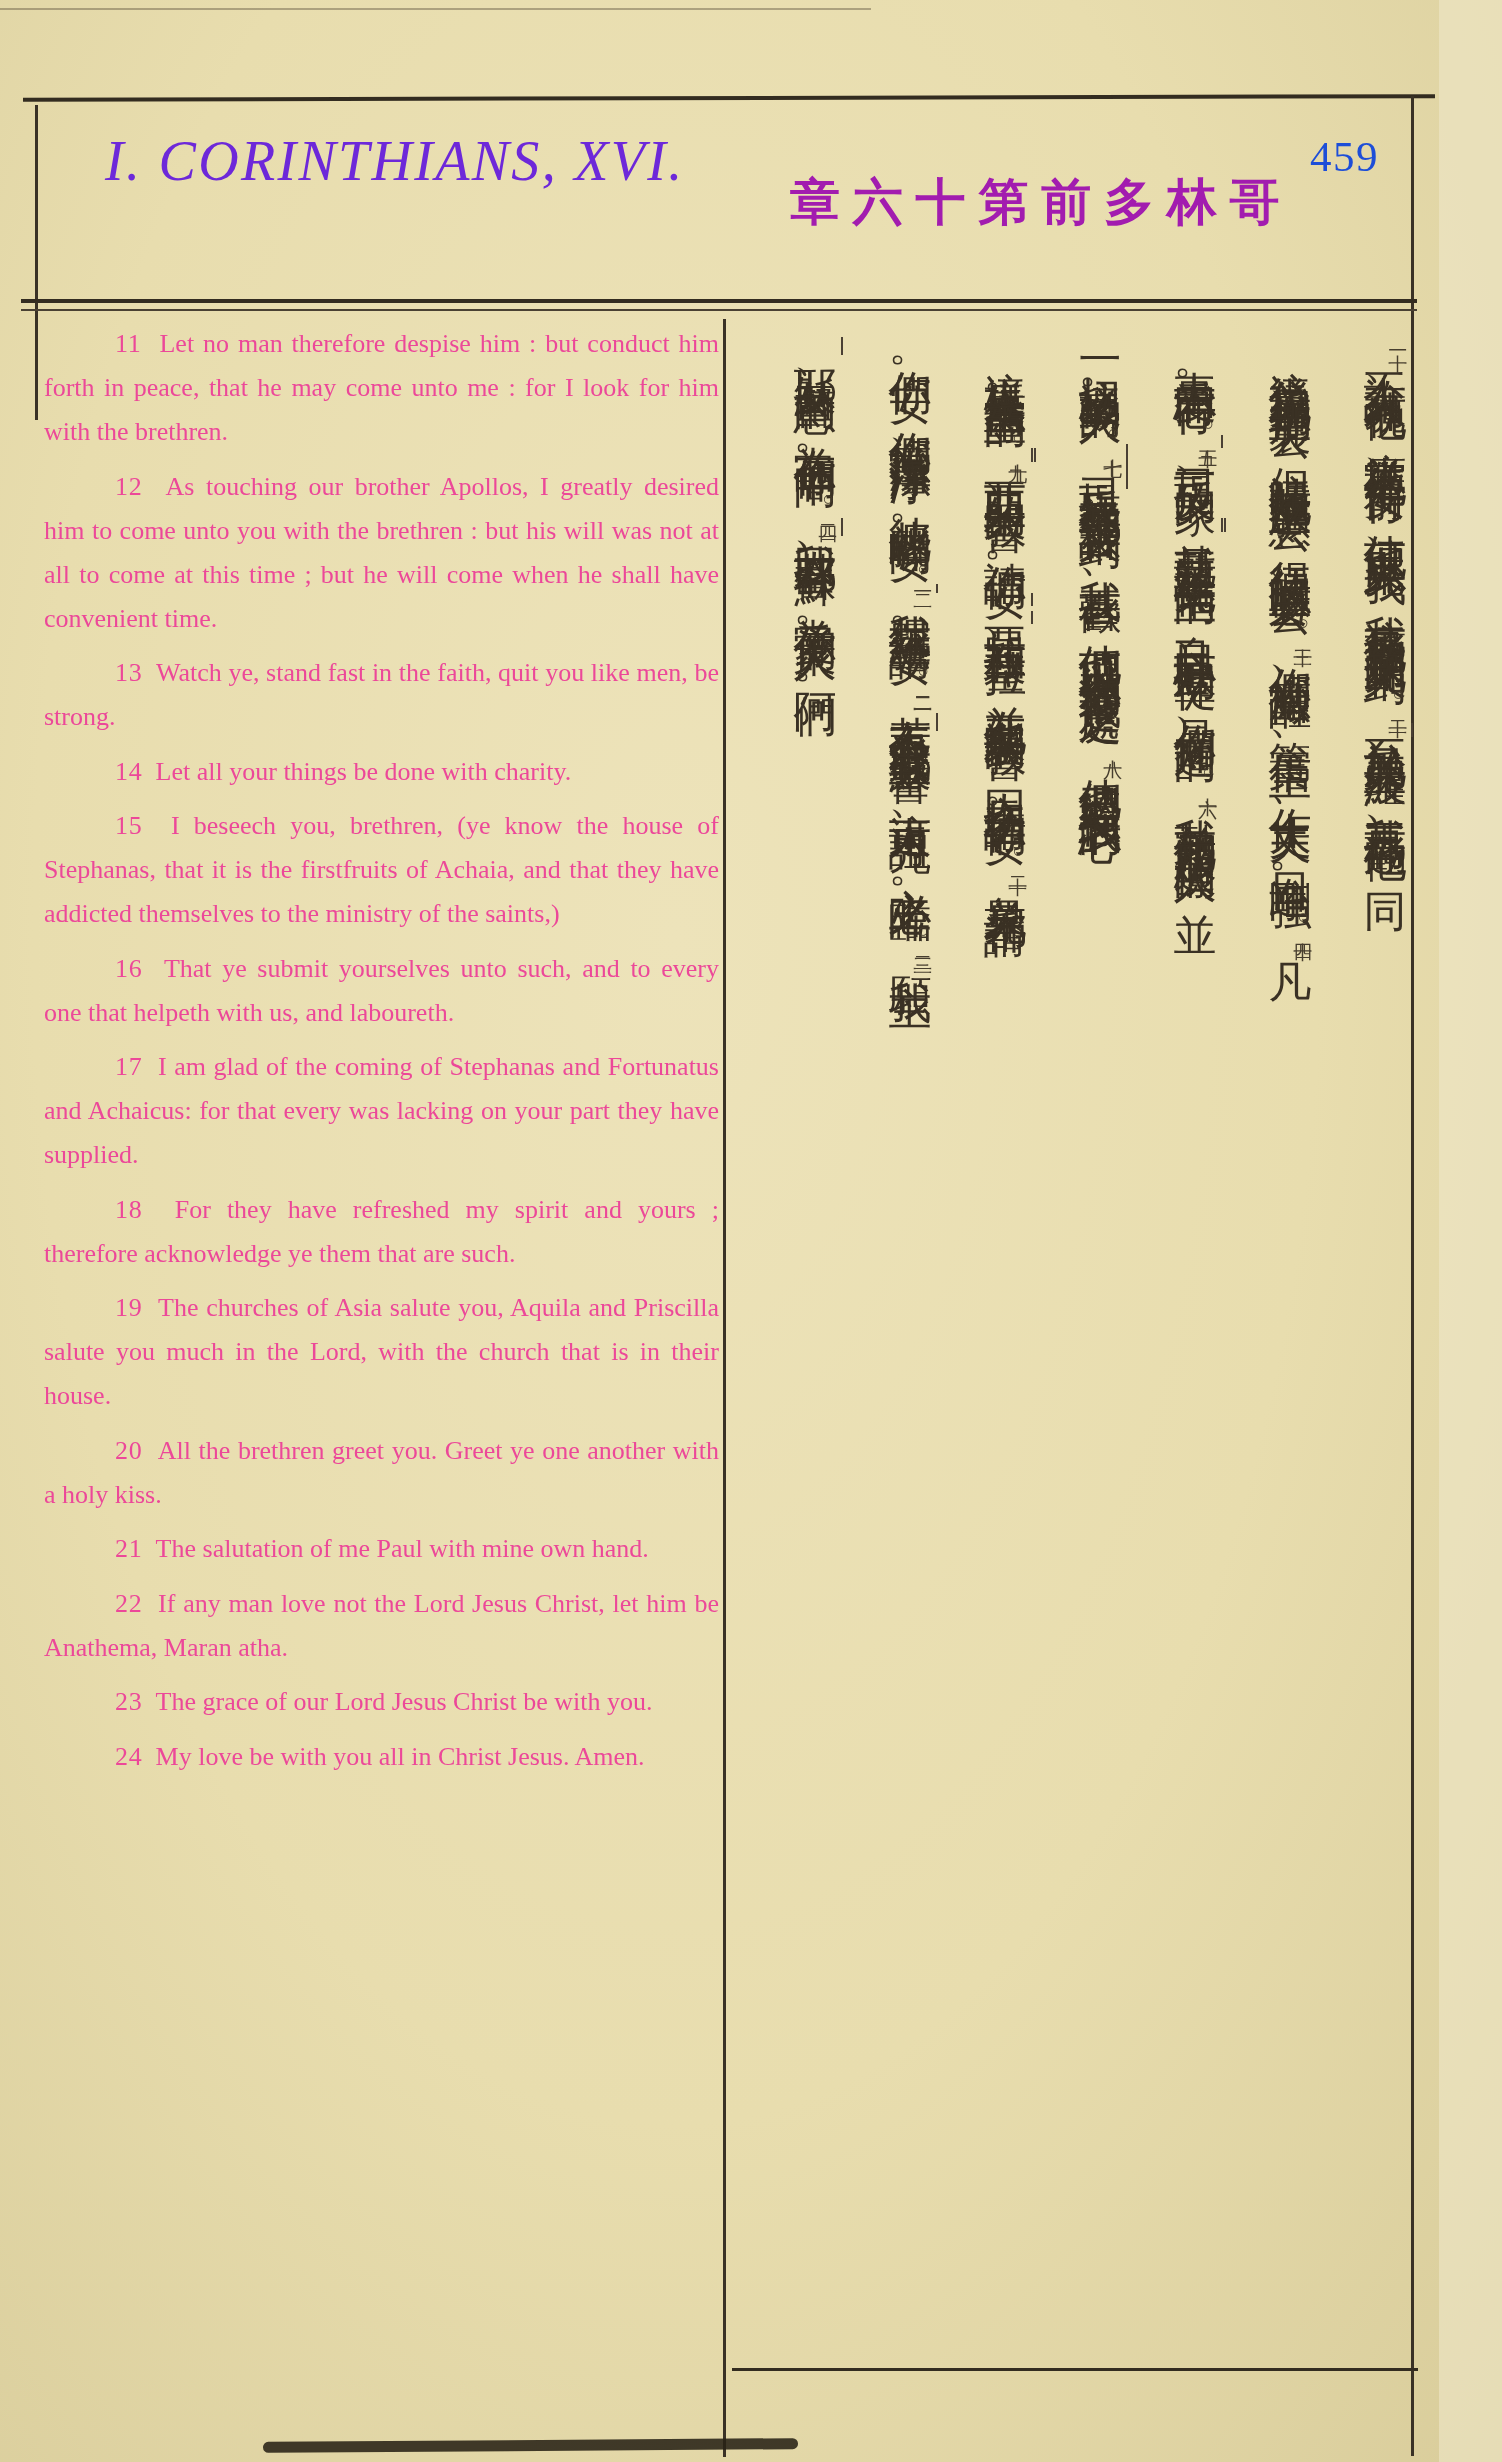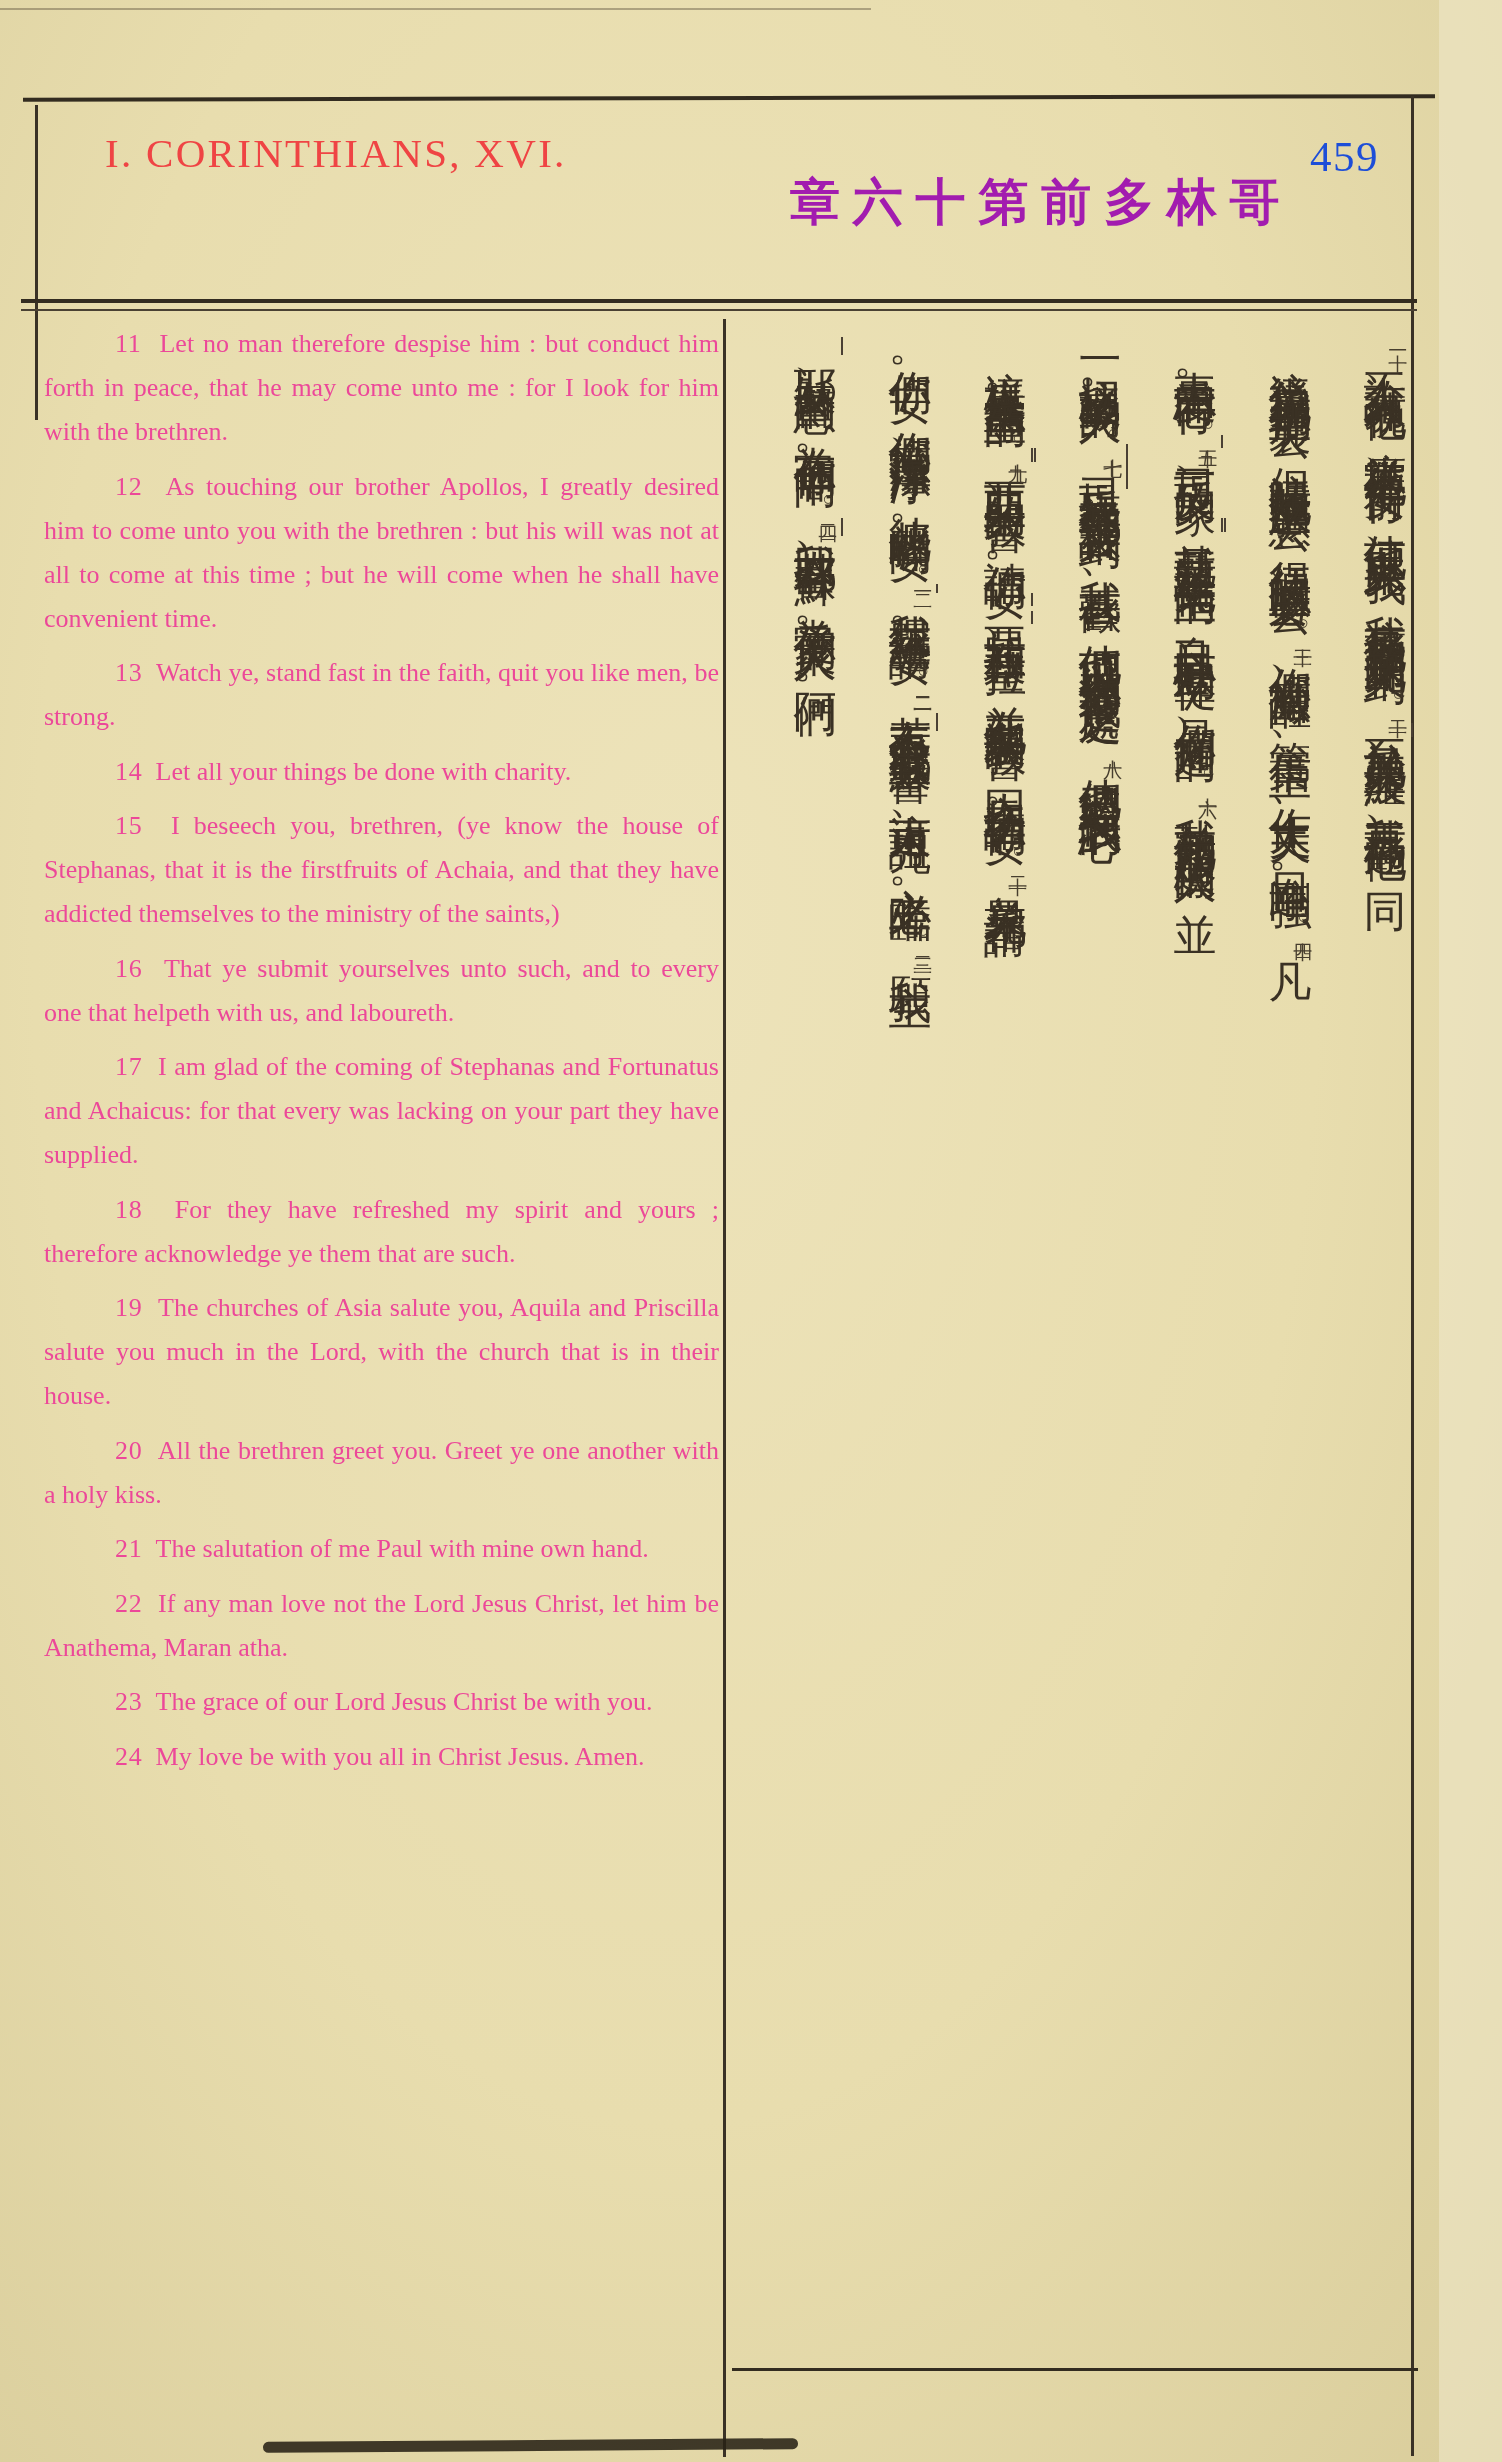--- a/index.html
+++ b/index.html
@@ -14,21 +14,21 @@
   #vline-left{left:35px;top:105px;width:3px;height:315px;background:#3a3226;}
   #vline-right{left:1411px;top:96px;width:3px;height:2360px;background:#3a3226;}
   #rule-hdr-a{top:299px;left:21px;width:1396px;height:3.8px;}
   #rule-hdr-b{top:309px;left:21px;width:1396px;height:1.5px;background:#4a4133;}
   #divider{left:723px;top:319px;width:3px;height:2138px;background:#3a3226;}
   #rule-cjk-bottom{top:2368px;left:732px;width:686px;height:3px;}
   #bottom-smudge{top:2440px;left:263px;width:535px;height:10.5px;background:#28221668;
                  background:#282216;opacity:.88;border-radius:5.3px;transform:rotate(-.4deg);}
   #edge-strip{left:1439px;top:0;width:63px;height:2462px;background:#f0e9cc;opacity:.55;}
   
-  #hdr-en{left:105px;top:129px;font-size:41px;letter-spacing:2.3px;color:#ef4444;}
+  #hdr-en{left:105px;top:129px;font-size:56px;letter-spacing:2.3px;color:#6d28d9;font-style:italic;}
   #hdr-cn{left:790px;top:136px;font-size:50px;letter-spacing:12.8px;color:#a21caf;font-weight:600;white-space:nowrap;margin-top:33px;}
   #hdr-num{left:1310px;top:132px;font-size:43px;color:#1d4ed8;letter-spacing:1.5px;}
   
   #english-verses{left:44px;top:322px;width:675px;font-size:26px;line-height:44px;
                   text-align:justify;color:#ec4899;}
   .verse{margin:0 0 10.5px 0;text-indent:71px;}
   .vnum{letter-spacing:0.8px;}
   .it{}
   
   #chinese-columns{left:740px;top:337px;width:667px;height:2036px;

